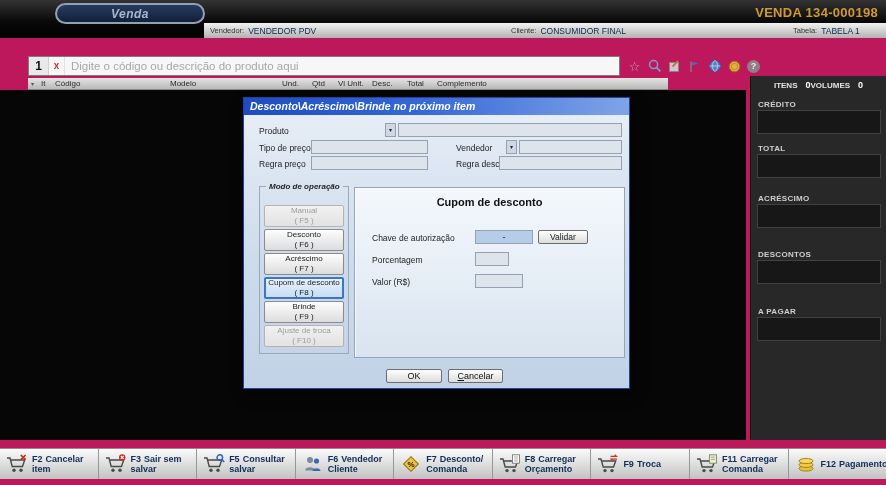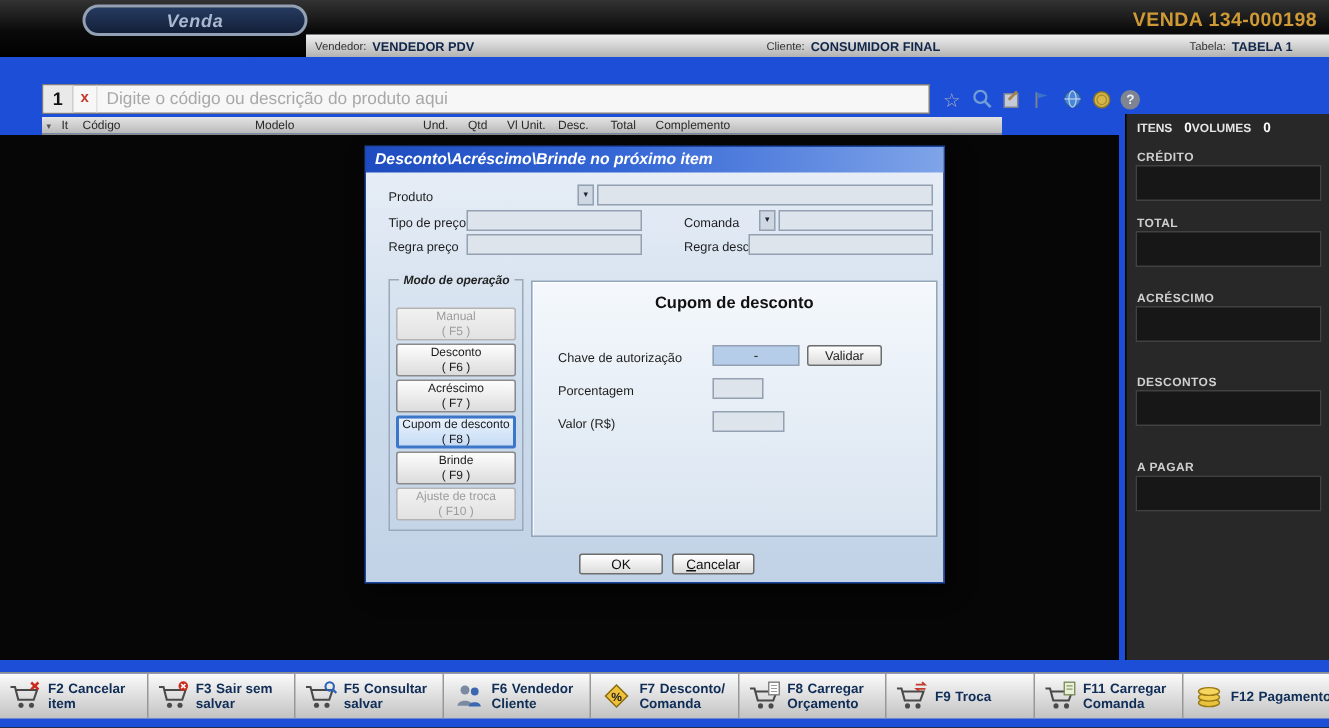--- a/index.html
+++ b/index.html
@@ -1,28 +1,28 @@
 <!DOCTYPE html>
 <html><head>
 <meta charset="utf-8">
 <style>
   *{box-sizing:border-box;margin:0;padding:0}
   html,body{background:#2b2b2b}
   body{font-family:"Liberation Sans",sans-serif}
-  .app{position:relative;width:886px;height:485px;background:#1d4ed8;overflow:hidden}
+  .app{position:relative;width:886px;height:485px;background:#be185d;overflow:hidden}
 
   
   .topbar{position:absolute;left:0;top:0;width:886px;height:38px;background:linear-gradient(#333 0%,#0a0a0a 55%,#000 100%)}
   .venda-pill{position:absolute;left:55px;top:3px;width:150px;height:21px;border-radius:11px;border:2px solid #93a1b5;background:linear-gradient(#263b61,#131f38);color:#a9b8cf;font-weight:bold;font-style:italic;font-size:12px;display:flex;align-items:center;justify-content:center;letter-spacing:.5px}
   .sale-number{position:absolute;right:8px;top:5px;color:#cf9a35;font-weight:bold;font-size:13px;letter-spacing:.3px}
   .infobar{position:absolute;left:204px;top:23px;width:682px;height:15px;background:linear-gradient(#f2f2f2,#b2b2b2)}
   .info-group{position:absolute;top:0;height:15px;display:flex;align-items:center;gap:4px;white-space:nowrap}
   .ig-vendedor{left:6px}.ig-cliente{left:307px}.ig-tabela{left:589px}
   .info-label{font-size:7.5px;color:#333}
-  .info-value{font-size:8.5px;font-weight:bold;color:#10264a}
+  .info-value{font-size:8.5px;font-weight:normal;color:#10264a}
 
   
   .search-group{position:absolute;left:28px;top:56px;width:592px;height:20px;background:#f7f7f7;border:1px solid #7d7d7d;display:flex;align-items:center}
   .search-index{width:20px;text-align:center;font-size:12px;font-weight:bold;color:#111;background:#e9e9e9;height:100%;line-height:18px;border-right:1px solid #cfcfcf}
   .search-clear{width:16px;text-align:center;font-size:10px;font-weight:bold;color:#c23a2e;cursor:pointer;height:100%;line-height:18px;border-right:1px solid #e2e2e2}
   .search-input{flex:1;border:none;outline:none;background:transparent;font-size:11.5px;color:#555;padding:0 6px;font-family:"Liberation Sans",sans-serif}
   .search-input::placeholder{color:#a8a8a8}
   .search-icons{position:absolute;left:627px;top:58px;height:16px;display:flex;align-items:center;gap:5px}
   .sicon{width:15px;height:15px;display:flex;align-items:center;justify-content:center;opacity:.9}
   .sicon-star{color:#b8b8b8;font-size:13px;line-height:15px}
@@ -31,21 +31,21 @@
   
   .table-header{position:absolute;left:28px;top:78px;width:640px;height:12px;background:linear-gradient(#e4e4e4,#b9b9b9);border-bottom:1px solid #8c8c8c}
   .th{position:absolute;top:1px;font-size:8px;color:#2a2a2a}
   .th-marker{position:absolute;left:3px;top:2px;font-size:6px;color:#555}
   .c0{left:13px}.c1{left:27px}.c2{left:142px}.c3{left:254px}.c4{left:284px}.c5{left:310px}.c6{left:344px}.c7{left:379px}.c8{left:409px}
 
   .items-area{position:absolute;left:0;top:90px;width:746px;height:350px;background:#060606}
 
   
   .sidebar{position:absolute;left:750px;top:76px;width:136px;height:364px;background:#282828;border-left:1px solid #000}
-  .sb-top{position:absolute;left:0;top:4px;width:100%;display:flex;justify-content:flex-start;padding:0 7px}
+  .sb-top{position:absolute;left:0;top:4px;width:100%;display:flex;justify-content:center;padding:0 7px}
   .sb-top-group{display:flex;align-items:baseline;gap:8px}
   .sb-top-label{font-size:8px;font-weight:bold;color:#e4e4e4}
   .sb-top-value{font-size:9px;font-weight:bold;color:#fff}
   .sb-field-label{position:absolute;left:7px;font-size:8px;font-weight:bold;color:#cfcfcf;letter-spacing:.3px}
   .sb-box{position:absolute;left:6px;width:124px;height:24px;background:#171717;border:1px solid #414141}
   .fl0{top:24px}.bx0{top:34px}
   .fl1{top:68px}.bx1{top:78px}
   .fl2{top:118px}.bx2{top:128px}
   .fl3{top:174px}.bx3{top:184px}
   .fl4{top:231px}.bx4{top:241px}
@@ -206,21 +206,21 @@
     <div class="modal-title">
       <span>Desconto\Acréscimo\Brinde no próximo item</span>
     </div>
 
     <span class="m-label lbl-produto">Produto</span>
     <span class="m-spin spin-produto">▾</span>
     <div class="m-input inp-produto"></div>
 
     <span class="m-label lbl-tipo">Tipo de preço</span>
     <div class="m-input inp-tipo"></div>
-    <span class="m-label lbl-vend">Comanda</span>
+    <span class="m-label lbl-vend">Vendedor</span>
     <span class="m-spin spin-vend">▾</span>
     <div class="m-input inp-vend"></div>
 
     <span class="m-label lbl-rpreco">Regra preço</span>
     <div class="m-input inp-rpreco"></div>
     <span class="m-label lbl-rdesc">Regra desc.</span>
     <div class="m-input inp-rdesc"></div>
 
     <div class="groupbox">
       <span class="groupbox-legend">Modo de operação</span>

